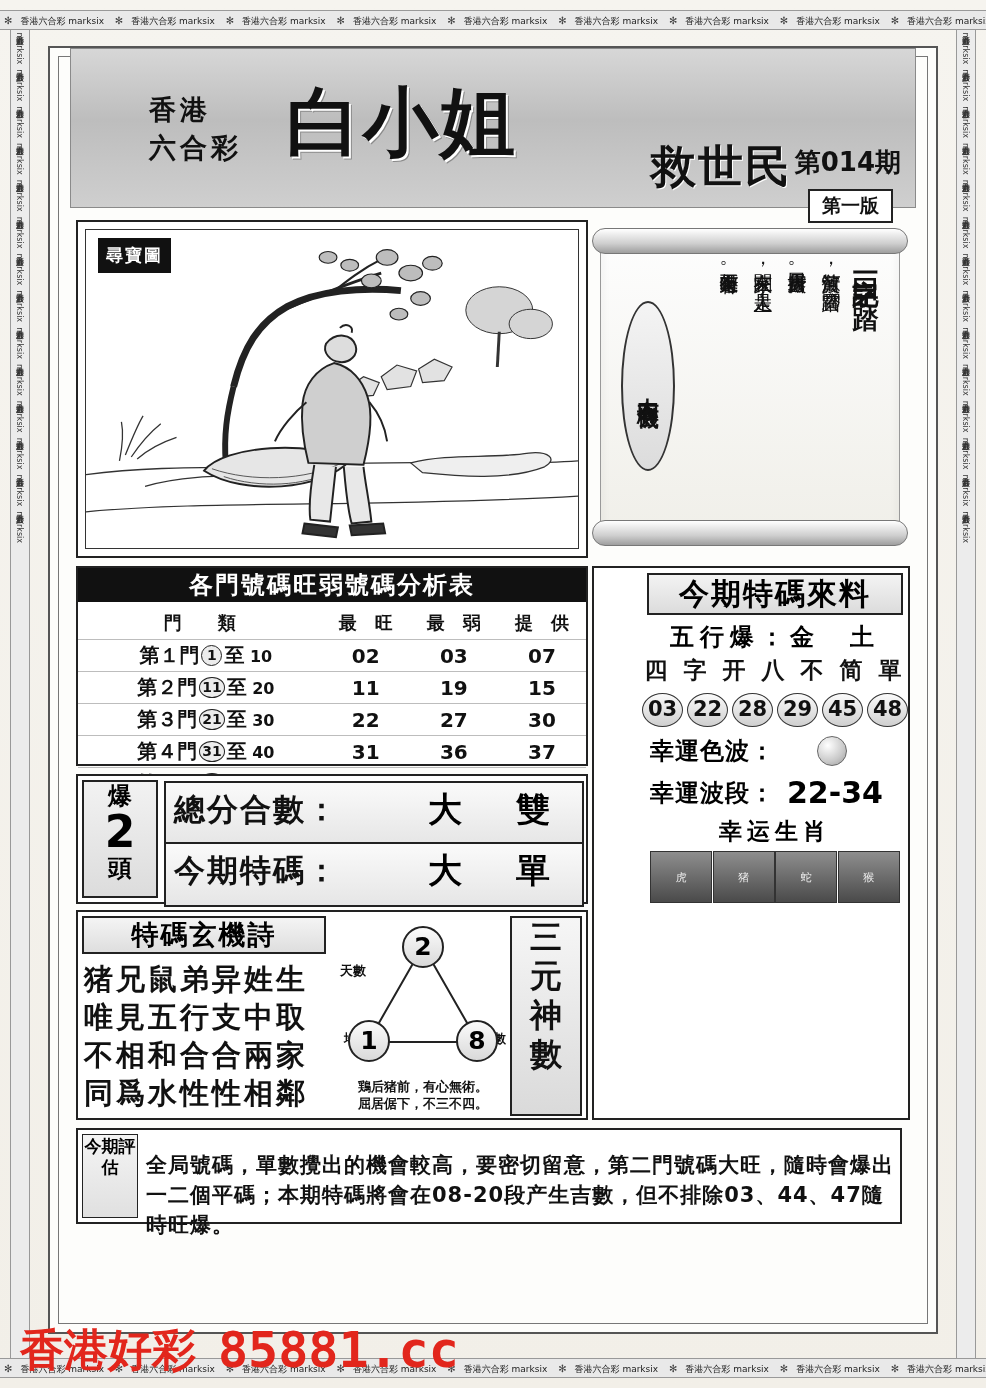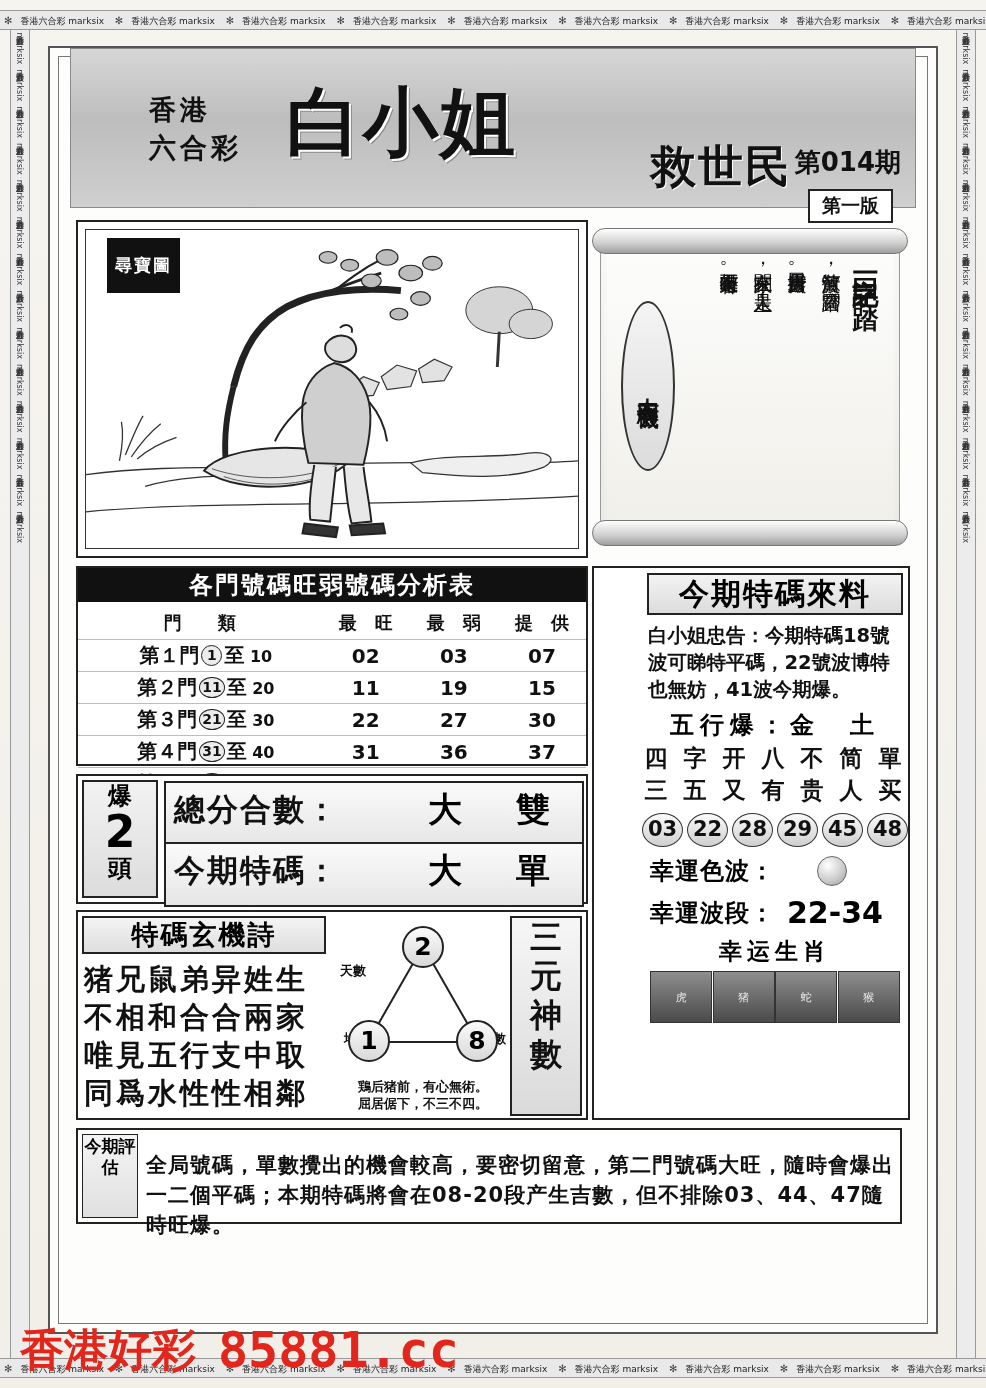--- a/index.html
+++ b/index.html
@@ -88,23 +88,23 @@
     padding:2px 12px; font-size:19px; font-weight:bold; color:#111;
   }
 
   
   .picbox {
     position:absolute; left:6px; top:172px; width:512px; height:338px;
     border:2px solid #222; background:#fff; padding:5px;
   }
   .pic-inner { position:absolute; left:7px; top:7px; right:7px; bottom:7px; border:1px solid #333; background:#fff; overflow:hidden; }
   .pic-label {
-    position:absolute; left:21px; top:8px; z-index:5;
+    position:absolute; left:12px; top:8px; z-index:5;
     background:#111; color:#fff; font-size:17px; font-weight:bold;
-    padding:16px 8px; letter-spacing:2px;
+    padding:6px 8px; letter-spacing:2px;
   }
 
   
   .scrollbox {
     position:absolute; right:6px; top:172px; width:318px; height:338px;
   }
   .scroll-paper {
     position:absolute; left:8px; top:22px; width:300px; height:292px;
     background:linear-gradient(180deg,#fdfdfd,#f0efe9);
     border:1px solid #999;
@@ -475,22 +475,22 @@
         <div class="lbl">今期特碼：</div>
         <div class="v1">大</div>
         <div class="v2">單</div>
       </div>
     </div>
 
     <div class="poembox">
       <div class="pb-title">特碼玄機詩</div>
       <div class="pb-lines">
         <div>猪兄鼠弟异姓生</div>
+        <div>唯見五行支中取</div>
         <div>不相和合合兩家</div>
-        <div>唯見五行支中取</div>
         <div>同爲水性性相鄰</div>
       </div>
 
       <div class="tri-area">
         <div class="tri-label" style="left:6px; top:6px;">天數</div>
         <div class="tri-label" style="left:10px; top:74px;">地數</div>
         <div class="tri-label" style="right:6px; top:74px;">人數</div>
         <svg style="position:absolute; left:0; top:0; width:178px; height:170px;" viewBox="0 0 178 170">
           <polygon points="89,30 34,126 144,126" fill="none" stroke="#222" stroke-width="2"></polygon>
         </svg>
@@ -506,28 +506,24 @@
       <div class="sanbox">
         <span>三</span>
         <span>元</span>
         <span>神</span>
         <span>數</span>
       </div>
     </div>
 
     <div class="rightbox">
       <div class="rb-title">今期特碼來料</div>
-      <div class="rb-advice">
-        <span>白小姐忠告：</span><span>今期特碼18號波可睇特平碼，22號波博特也無妨，41波今期爆。</span>
-      </div>
       <div class="rb-wuxing">
         <span>五行爆：</span><span>金　土</span>
       </div>
       <div class="rb-hand">四 字 开 八 不 简 單</div>
-      <div class="rb-hand">三 五 又 有 贵 人 买</div>
 
       <div class="balls" id="ball-row">
           <div class="ball">03</div>
           <div class="ball">22</div>
           <div class="ball">28</div>
           <div class="ball">29</div>
           <div class="ball">45</div>
           <div class="ball">48</div>
         </div>
 

